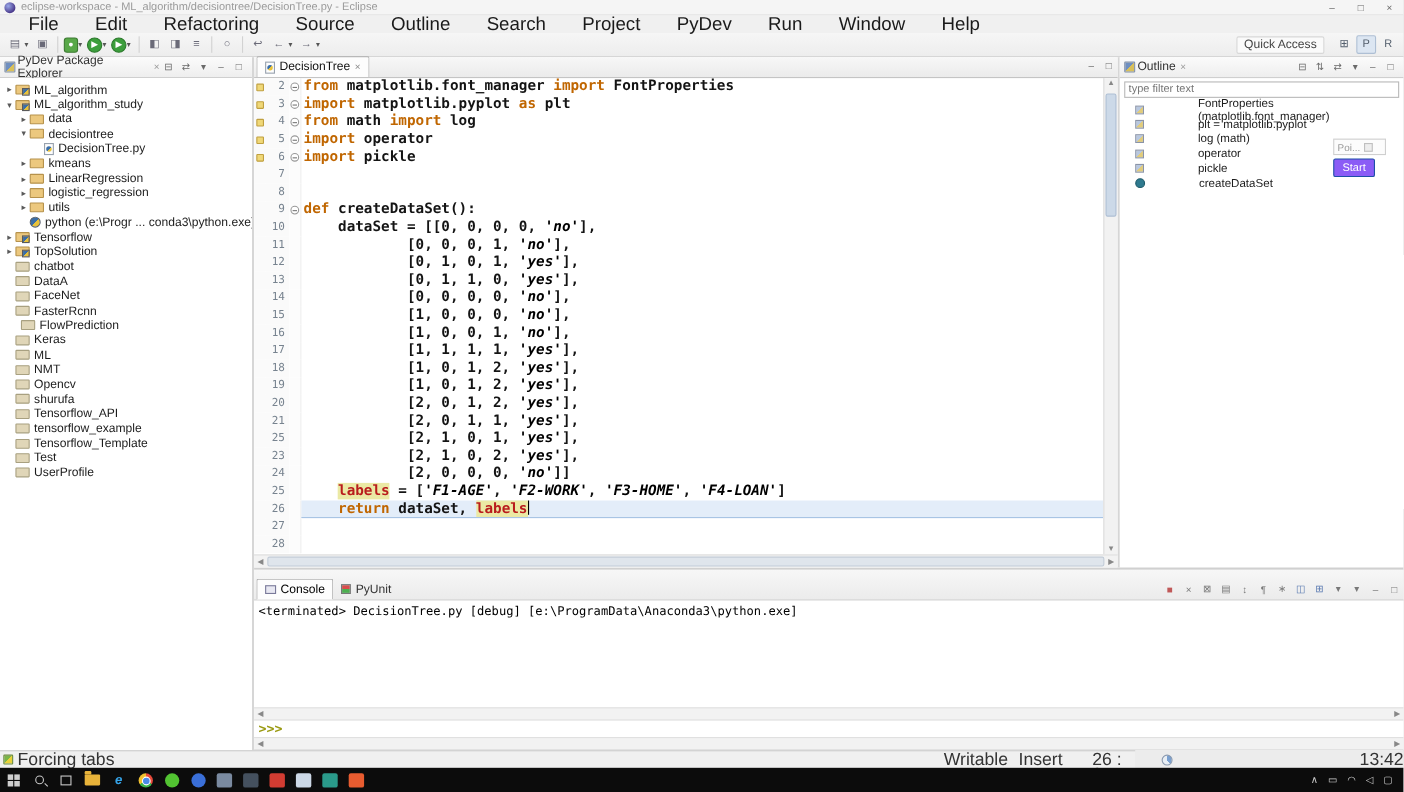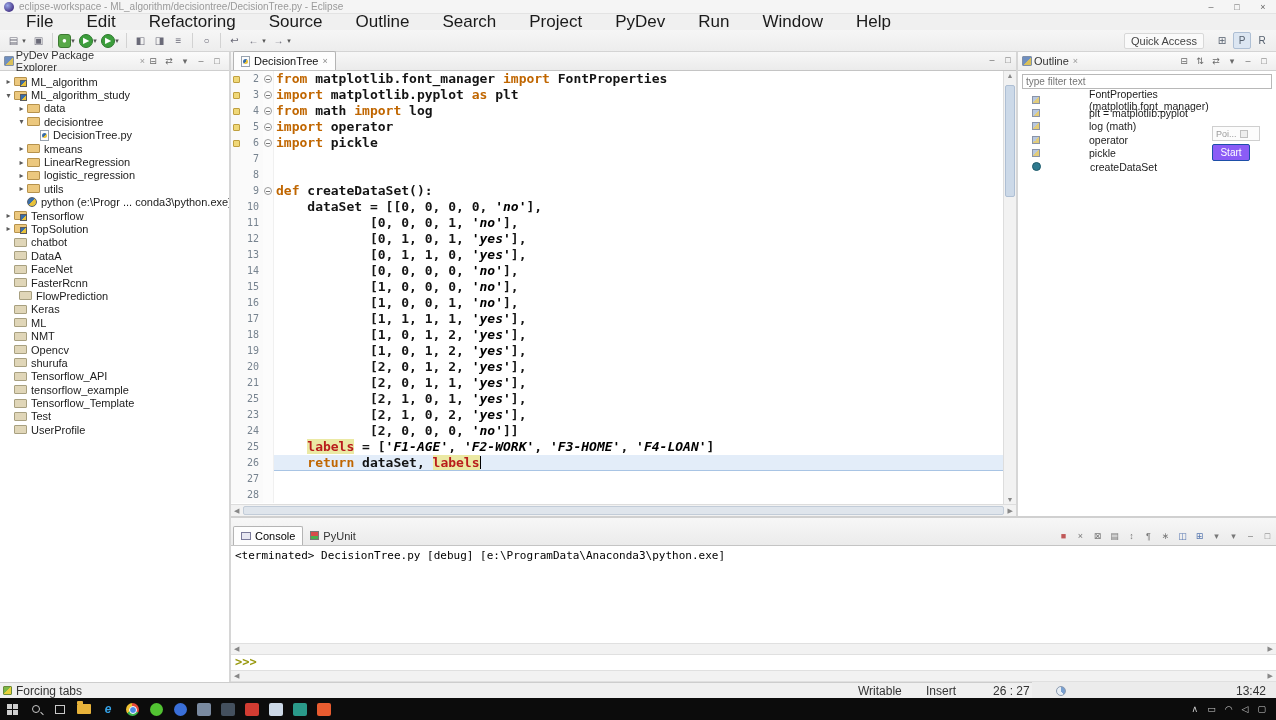--- a/index.html
+++ b/index.html
@@ -109,21 +109,21 @@
   .ctab-icon-pyunit { width:9px; height:9px; background:linear-gradient(#d94c4c 50%,#4caf50 50%); border:1px solid #777; }
   .ctab-btns { margin-left:auto; display:flex; align-items:center; margin-bottom:2px; }
   .cbtn { width:15px; height:15px; display:flex; align-items:center; justify-content:center; font-size:9px; color:#787878; margin:0 1px; }
   .cbtn.red { color:#c05858; }
   .cbtn.blue { color:#5878b0; }
   #console-out { flex:1; font-family:"DejaVu Sans Mono",monospace; font-size:11px; color:#000; padding:3px 4px; overflow:hidden; background:#fff; }
   .cstrip { height:12px; background:#f2f2f2; border-top:1px solid #e0e0e0; border-bottom:1px solid #e0e0e0; position:relative; flex:none; }
   #console-prompt { height:15px; background:#fff; font-family:"DejaVu Sans Mono",monospace; font-size:12px; font-weight:bold; color:#9a9a12; padding-left:4px; line-height:15px; flex:none; }
 
   
-  #statusbar { position:absolute; top:682px; left:0; width:1032px; height:16px; background:#f0f0f0; border-top:1px solid #cdcdcd; font-size:12px; color:#333; }
+  #statusbar { position:absolute; top:682px; left:0; width:1032px; height:16px; background:#f0f0f0; border-top:1px solid #cdcdcd; font-size:16px; color:#333; }
   #statusbar .sb { position:absolute; top:1px; line-height:14px; }
   #sb-lefticon { position:absolute; left:3px; top:3px; width:9px; height:9px; background:linear-gradient(135deg,#7ab648 50%,#e8d23a 50%); border:1px solid #6a8a3a; border-radius:1px; }
   #sb-progress { position:absolute; left:1056px; top:3px; width:10px; height:10px; border-radius:50%; border:1px solid #8a9ab0; background:conic-gradient(#7aa0d0 0 40%, #e8eef4 40%); }
 
   
   #taskbar { position:absolute; top:698px; left:0; width:1276px; height:22px; background:#0c0c0c; display:flex; align-items:center; }
   .tb-slot { width:24px; height:22px; display:flex; align-items:center; justify-content:center; flex:none; }
   .win-logo { width:11px; height:11px; display:grid; grid-template-columns:5px 5px; grid-template-rows:5px 5px; gap:1px; }
   .win-logo i { background:#cfcfcf; }
   .tb-search { width:8px; height:8px; border:1.5px solid #c8c8c8; border-radius:50%; position:relative; }

